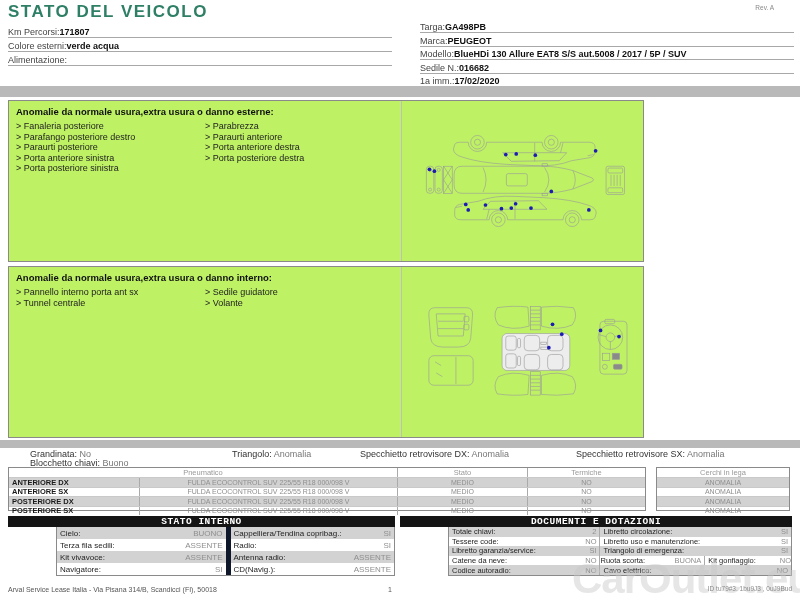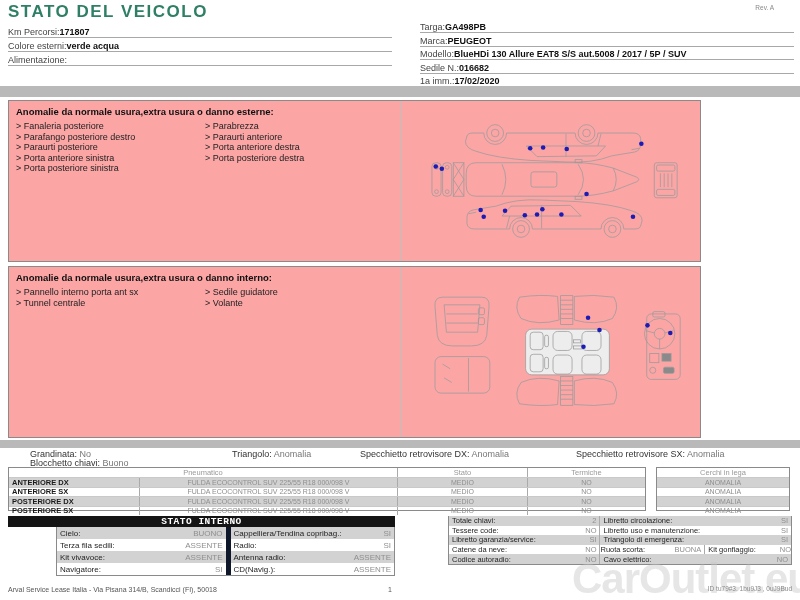--- a/index.html
+++ b/index.html
@@ -14,21 +14,21 @@
   .frow{display:flex;align-items:flex-end;border-bottom:1px solid #a8a8a8;
         height:13px;font-size:9px;color:#444;white-space:nowrap;overflow:hidden;}
   .fields-right .frow{height:12.4px;}
   .frow .fvalue{font-weight:bold;color:#101010;}
   .fields-right .frow.accent{border-bottom:2px solid #4d9c86;}
 
   .band{position:absolute;left:0;width:800px;background:#b9b9b9;}
   .band1{top:86px;height:11px;}
   .band2{top:440px;height:8px;}
 
-  .abox{position:absolute;left:8px;width:693px;border:1px solid #8a8a8a;background:#fca5a5;box-sizing:border-box;}
+  .abox{position:absolute;left:8px;width:636px;border:1px solid #8a8a8a;background:#bef264;box-sizing:border-box;}
   .box1{top:100px;height:162px;}
   .box2{top:266px;height:172px;}
   .acol{position:absolute;left:0;top:0;width:393px;height:100%;border-right:1px solid #bfbfbf;
         box-sizing:border-box;padding:5px 7px;}
   .ahead{font-size:9.5px;font-weight:bold;color:#101010;}
   .alist{display:flex;margin-top:4px;font-size:9px;color:#222;}
   .alcol{width:50%;line-height:10.5px;white-space:nowrap;}
   .adiag{position:absolute;left:394px;top:0;right:0;bottom:0;}
   .adiag svg{width:100%;height:100%;display:block;}
 
@@ -395,20 +395,21 @@
           </div>
         <div class="btcell second">
             <span class="btl">CD(Navig.):</span>
             <span class="btv">ASSENTE</span>
           </div>
       </div>
     </div>
   </div>
 
   <div class="btable bt-right">
+    <div class="bthead">DOCUMENTI E DOTAZIONI</div>
     <div class="btbody">
       <div class="btrow odd">
         <div class="btcell cellL">
             <span class="btl">Totale chiavi:</span>
             <span class="btv">2</span>
           </div>
         <div class="btcell cellR">
             <span class="btl">Libretto circolazione:</span>
             <span class="btv">SI</span>
           </div>

